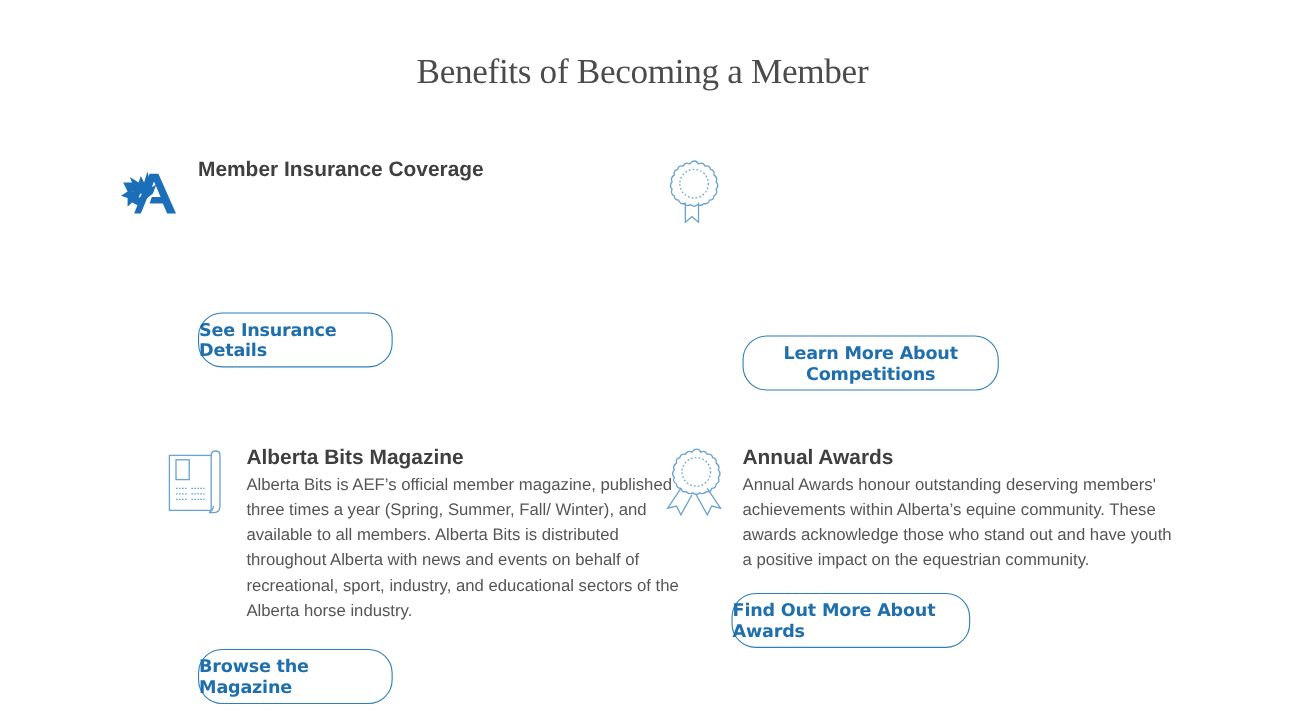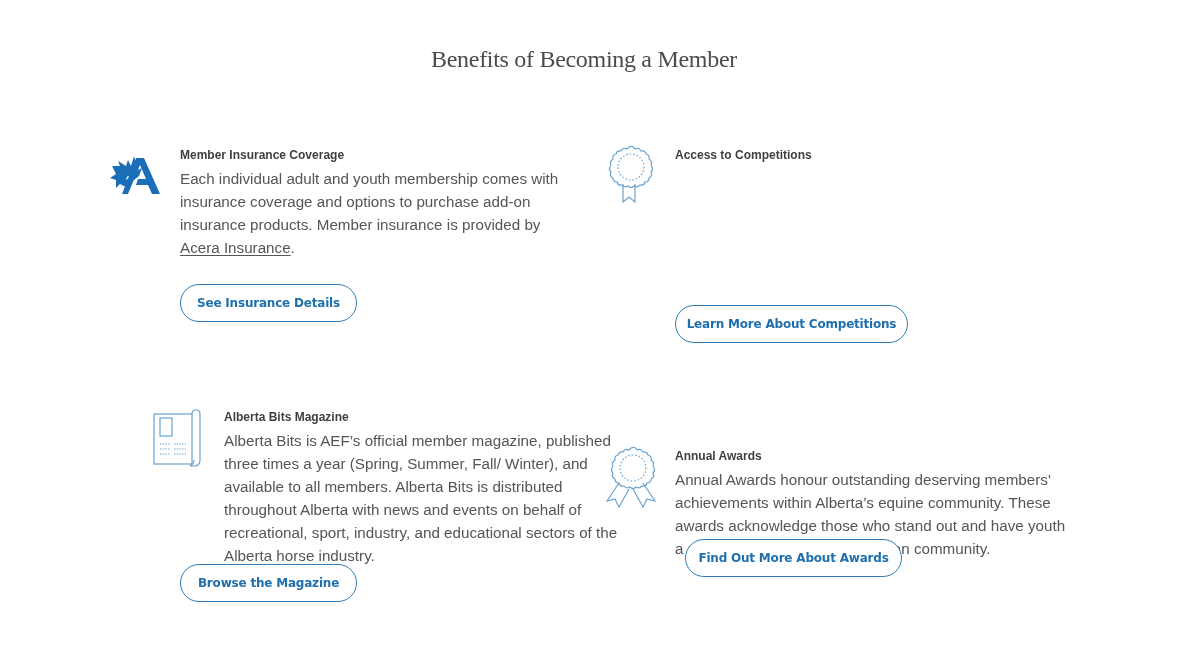--- a/index.html
+++ b/index.html
@@ -3,85 +3,83 @@
   <meta charset="utf-8">
   <style>
     * { box-sizing: border-box; margin: 0; padding: 0; }
     html, body { width: 1180px; height: 661px; background: #ffffff; overflow: hidden; }
     body { font-family: "Liberation Sans", sans-serif; color: #4a4a4a; position: relative; }
 
     .page-title {
       position: absolute; left: 0; width: 1168px; top: 46px;
       text-align: center;
       font-family: "Liberation Serif", serif;
-      font-size: 24px; font-weight: 400; color: #4b4b4b;
+      font-size: 32px; font-weight: 400; color: #4b4b4b;
       letter-spacing: -0.3px;
     }
 
     .card { position: absolute; }
     .card .icon { position: absolute; left: -74px; top: 0; width: 60px; height: 60px; }
     .card h3 {
       font-family: "Liberation Sans", sans-serif;
-      font-size: 12px; font-weight: 700; color: #3f3f3f;
+      font-size: 19px; font-weight: 700; color: #3f3f3f;
       line-height: 22px; margin-bottom: 1px;
     }
     .card p {
       font-size: 15.2px; line-height: 23px; color: #555555;
     }
     .card p a { color: #555555; text-decoration: underline; text-underline-offset: 2px; }
 
     .pill {
       position: absolute;
-      height: 38px; border: 1.3px solid #2f7fb6; border-radius: 22px;
+      height: 50px; border: 1.3px solid #2f7fb6; border-radius: 22px;
       background: #ffffff; color: #1f6fad;
       font-family: "DejaVu Sans", sans-serif;
-      font-size: 12px; font-weight: 700; letter-spacing: -0.2px;
+      font-size: 16px; font-weight: 700; letter-spacing: -0.2px;
       display: flex; align-items: center; justify-content: center;
       cursor: pointer;
     }
 
     #card-insurance { left: 180px; top: 144px; width: 395px; }
     #card-competitions { left: 675px; top: 144px; width: 400px; }
     #card-magazine { left: 180px; top: 406px; width: 400px; margin-left: 44px; }
-    #card-awards { left: 675px; top: 406px; width: 400px; margin-top: 39px; }
+    #card-awards { left: 675px; top: 406px; width: 400px; }
 
     #btn-insurance { left: 180px; top: 284px; width: 177px; }
     #btn-competitions { left: 675px; top: 305px; width: 233px; text-align: center; }
-    #btn-magazine { left: 180px; top: 564px; width: 177px; }
-    #btn-awards { left: 685px; top: 539px; width: 217px; }
+    #btn-magazine { left: 180px; top: 590px; width: 177px; }
+    #btn-awards { left: 665px; top: 539px; width: 217px; }
   </style>
 </head>
 <body>
 
 <h2 class="page-title">Benefits of Becoming a Member</h2>
 
 <div class="card" id="card-insurance">
   <span class="icon" style="left:-74px; top:0px;">
     <svg width="56" height="56" viewBox="0 0 56 56">
 
       <path d="M28 2 L30 10 L34 8 L32 16 L36 14 L33 22 L28 26 L22 22 L16 25 L18 21 L10 19 L14 16 L6 12 L14 12 L12 7 L20 12 L22 6 L25 12 Z" fill="#1a6fb8" transform="translate(0,10)"></path>
       <path d="M6 22 L18 26 L14 30 L22 30 L20 36 L26 32 L22 44 L14 40 L10 44 L10 36 L4 34 L10 30 Z" fill="#1a6fb8"></path>
 
       <path d="M30 14 L38 14 L54 50 L46 50 L42 41 L30 41 L32 35 L40 35 L34 21 L22 50 L16 50 Z" fill="#1a6fb8"></path>
     </svg>
   </span>
   <h3>Member Insurance Coverage</h3>
-  <p><span>Each individual adult and youth membership comes with insurance coverage and options to purchase add-on insurance products. Member insurance is provided by </span><a href="#">Acera Insurance</a><span>.</span></p>
 </div>
 <div class="pill" id="btn-insurance">See Insurance Details</div>
 
 <div class="card" id="card-competitions">
   <span class="icon" style="left:-72px; top:0px;">
     <svg width="56" height="64" viewBox="0 0 56 64" fill="none" stroke="#6aa3cf" stroke-width="1.2">
       <path d="M20 40 L20 58 L26 53 L32 58 L32 40"></path>
       <path d="M26 3 Q30 1 32 5 Q36 3 38 7 Q42 6 43 10 Q47 11 46 15 Q50 18 48 21 Q51 25 48 28 Q50 32 46 34 Q46 38 42 38 Q41 42 37 41 Q34 44 31 42 Q28 45 25 42 Q21 44 19 41 Q15 42 14 38 Q10 38 10 34 Q6 32 8 28 Q5 25 8 21 Q6 18 10 15 Q9 11 13 10 Q14 6 18 7 Q20 3 24 5 Z"></path>
       <circle cx="28" cy="23" r="13" stroke-dasharray="1.5 2"></circle>
     </svg>
   </span>
-  <h3>Access to Competitions</h3>
 </div>
 <div class="pill" id="btn-competitions">Learn More About Competitions</div>
 
 <div class="card" id="card-magazine">
   <span class="icon" style="left:-74px; top:2px;">
     <svg width="52" height="60" viewBox="0 0 52 60" fill="none" stroke="#6aa3cf" stroke-width="1.2">
       <rect x="4" y="6" width="38" height="50"></rect>
       <path d="M42 6 Q42 2 46 2 Q50 2 50 6 L50 52 Q50 58 44 58 L40 58 Q44 56 44 52"></path>
       <rect x="10" y="10" width="12" height="18"></rect>
       <path d="M10 36 L20 36 M24 36 L36 36 M10 41 L20 41 M24 41 L36 41 M10 46 L20 46 M24 46 L36 46" stroke-dasharray="1.5 1.2"></path>

